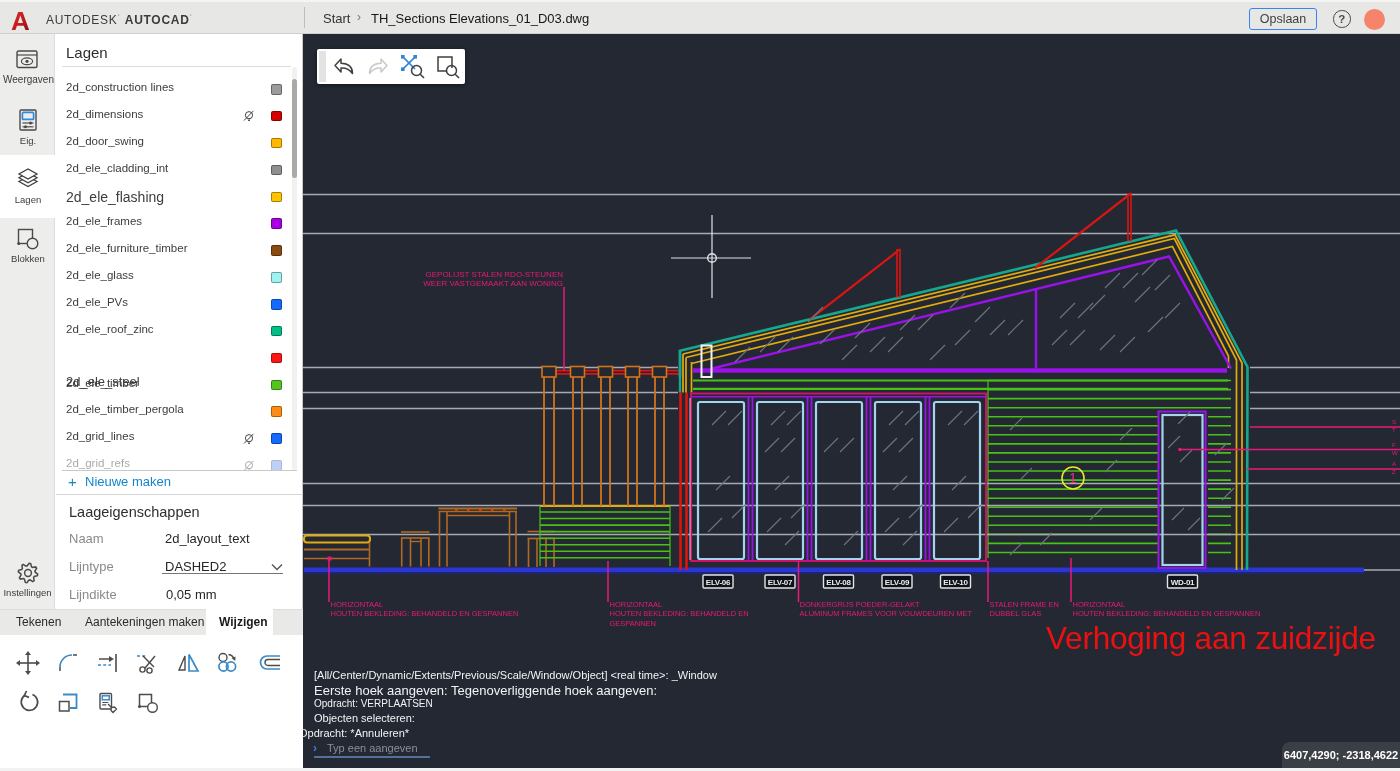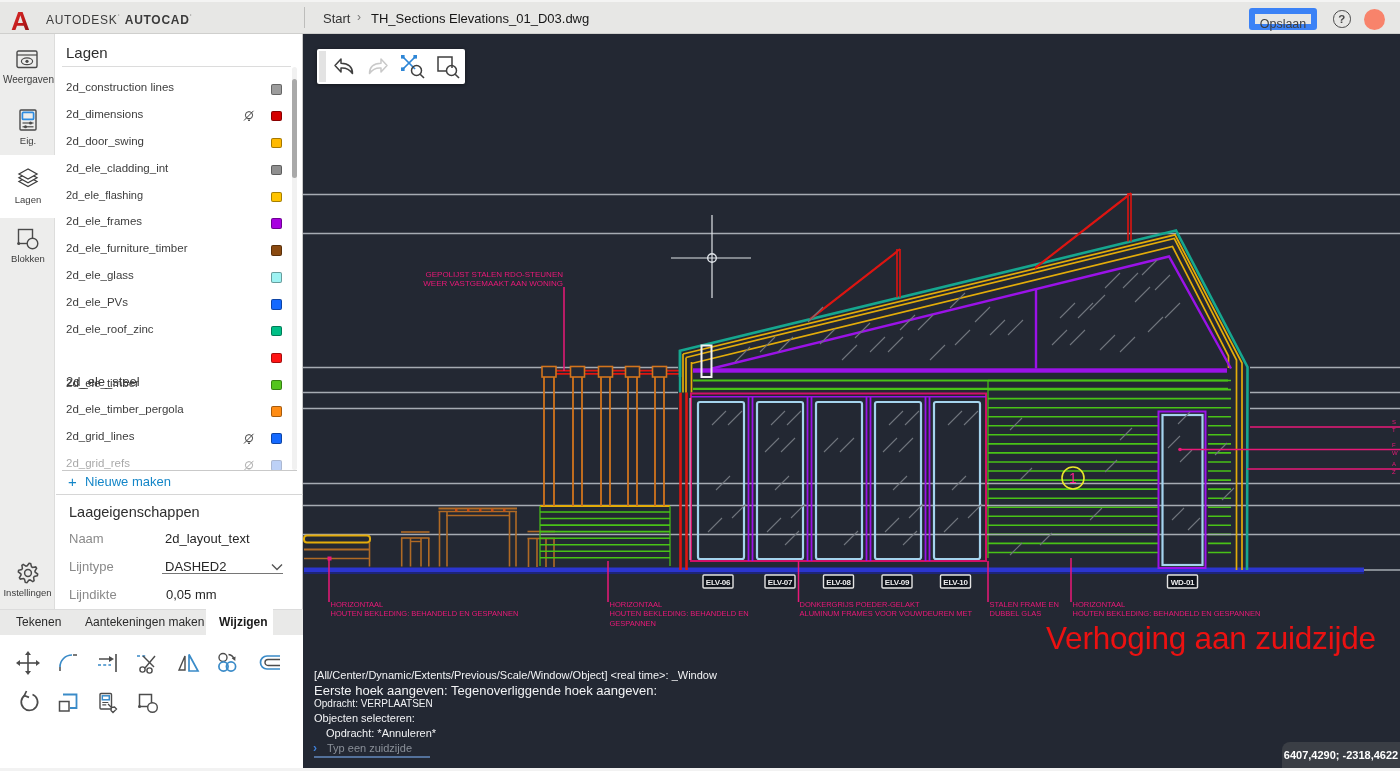--- a/index.html
+++ b/index.html
@@ -294,23 +294,23 @@
     <path d="M3 7 V3 H17 V14" stroke="#3f3f3f" stroke-width="1.5" fill="none"></path>
     <path d="M3 7 V17 H12" stroke="#3f3f3f" stroke-width="1.5" fill="none"></path>
     <circle cx="16.5" cy="16.5" r="5" stroke="#3f3f3f" stroke-width="1.5"></circle>
     <line x1="20.2" y1="20.2" x2="24" y2="24" stroke="#3f3f3f" stroke-width="1.6"></line>
   </svg>
 
 <div style="position:absolute;left:314px;top:668.5px;font-size:11px;color:#f2f3f5;white-space:pre;">[All/Center/Dynamic/Extents/Previous/Scale/Window/Object] &lt;real time&gt;: _Window</div>
 <div style="position:absolute;left:314px;top:683.05px;font-size:13px;color:#f2f3f5;white-space:pre;">Eerste hoek aangeven: Tegenoverliggende hoek aangeven:</div>
 <div style="position:absolute;left:314px;top:697.6px;font-size:10px;color:#f2f3f5;white-space:pre;">Opdracht: VERPLAATSEN</div>
 <div style="position:absolute;left:314px;top:712.15px;font-size:11px;color:#f2f3f5;white-space:pre;">Objecten selecteren:</div>
-<div style="position:absolute;left:326px;top:726.7px;font-size:11px;color:#f2f3f5;white-space:pre;">Opdracht: *Annuleren*</div>
+<div style="position:absolute;left:299px;top:726.7px;font-size:11px;color:#f2f3f5;white-space:pre;">Opdracht: *Annuleren*</div>
 <div style="position:absolute;left:313px;top:741px;font-size:12px;color:#3e7fd6;font-weight:bold;">›</div>
-<div style="position:absolute;left:327px;top:742px;font-size:11px;color:#8a9099;">Typ een zuidzijde</div>
+<div style="position:absolute;left:327px;top:742px;font-size:11px;color:#8a9099;">Typ een aangeven</div>
 <div style="position:absolute;left:314px;top:756px;width:116px;height:1.5px;background:#53719b;"></div>
 
 <div class="abs" style="left:1282px;top:742px;width:118px;height:27px;background:#3a3e45;border-radius:8px 0 0 0;"></div>
 <div class="abs" style="left:1282px;top:749px;width:118px;text-align:center;font-size:11px;font-weight:bold;color:#fff;white-space:nowrap;">6407,4290; -2318,4622</div>
 
 <div class="abs" style="left:0;top:0;width:1400px;height:34px;background:#e7e7e5;border-bottom:1px solid #cfcfcd;">
   <div class="abs" style="left:0;top:0;width:1400px;height:2px;background:#f4f4f3;"></div>
 </div>
 <svg class="abs" style="left:11px;top:7px;" width="28" height="25" viewBox="0 0 28 25">
   <defs>
@@ -320,21 +320,21 @@
         <stop offset="1" stop-color="#7e0f12"></stop>
       </linearGradient>
     </defs>
   <text x="0" y="23" font-family="Liberation Sans" font-size="26" font-weight="bold" fill="url(#lg)">A</text>
 </svg>
 <div class="abs" style="left:46px;top:13px;font-size:12px;letter-spacing:0.7px;color:#3c3c3c;">AUTODESK<span style="font-size:8px;vertical-align:4px;">ʾ</span>&nbsp;<b>AUTOCAD</b><span style="font-size:8px;vertical-align:4px;">ʾ</span></div>
 <div class="abs" style="left:304px;top:7px;width:1px;height:21px;background:#bdbdbb;"></div>
 <div class="abs" style="left:323px;top:11px;font-size:13px;color:#333;">Start</div>
 <div class="abs" style="left:357px;top:10px;font-size:12px;color:#777;">›</div>
 <div class="abs" style="left:371px;top:11px;font-size:13px;color:#161616;">TH_Sections Elevations_01_D03.dwg</div>
-<div class="abs" style="left:1249px;top:8px;width:68px;height:22px;border:6px solid #3b82f6;border-radius:3px;text-align:center;font-size:12.5px;color:#3e3e3e;line-height:20px;">Opslaan</div>
+<div class="abs" style="left:1249px;top:8px;width:68px;height:22px;border:1px solid #3b82f6;border-radius:3px;text-align:center;font-size:12.5px;color:#3e3e3e;line-height:20px;">Opslaan</div>
 <div class="abs" style="left:1333px;top:10px;width:17.5px;height:17.5px;border:1.4px solid #4a4a4a;border-radius:50%;text-align:center;font-size:11.5px;font-weight:bold;color:#4a4a4a;line-height:16px;">?</div>
 <div class="abs" style="left:1363.5px;top:9px;width:21px;height:21px;border-radius:50%;background:#f8836b;"></div>
 
 <div class="abs" style="left:0;top:34px;width:55px;height:576px;background:#ededec;border-right:1px solid #dddddc;"></div>
 <div class="abs" style="left:0;top:155px;width:55px;height:63px;background:#fff;"></div>
 <div class="abs" style="left:16px;top:50px;"><svg width="22" height="19" viewBox="0 0 22 19" fill="none">
       <rect x="1" y="1" width="20" height="16.5" rx="1.5" stroke="#4a4a4a" stroke-width="1.4"></rect>
       <line x1="1" y1="5" x2="21" y2="5" stroke="#4a4a4a" stroke-width="1.2"></line>
       <ellipse cx="11" cy="11.3" rx="5.6" ry="3.4" stroke="#4a4a4a" stroke-width="1.2"></ellipse>
       <circle cx="11" cy="11.3" r="1.6" fill="#4a4a4a"></circle>
@@ -383,21 +383,21 @@
         <circle cx="6" cy="5.2" r="3.6"></circle>
         <path d="M4.6 8.8 h2.8 M5 10.4 h2"></path>
         <line x1="1" y1="10.5" x2="10.5" y2="0.8"></line>
       </g>
     </svg></span>
 <div style="position:absolute;left:271px;top:110.9px;width:10.5px;height:10.5px;background:#d40000;border:1px solid rgba(0,0,0,.35);border-radius:2px;"></div>
 <div style="position:absolute;left:66px;top:134.7px;font-size:11.5px;color:#3d3d3d;">2d_door_swing</div>
 <div style="position:absolute;left:271px;top:137.7px;width:10.5px;height:10.5px;background:#ffb900;border:1px solid rgba(0,0,0,.35);border-radius:2px;"></div>
 <div style="position:absolute;left:66px;top:161.6px;font-size:11.5px;color:#3d3d3d;">2d_ele_cladding_int</div>
 <div style="position:absolute;left:271px;top:164.6px;width:10.5px;height:10.5px;background:#8f8f8f;border:1px solid rgba(0,0,0,.35);border-radius:2px;"></div>
-<div style="position:absolute;left:66px;top:188.5px;font-size:11px;color:#3d3d3d;">2d_ele_flashing</div>
+<div style="position:absolute;left:66px;top:188.5px;font-size:14px;color:#3d3d3d;">2d_ele_flashing</div>
 <div style="position:absolute;left:271px;top:191.5px;width:10.5px;height:10.5px;background:#ffc400;border:1px solid rgba(0,0,0,.35);border-radius:2px;"></div>
 <div style="position:absolute;left:66px;top:215.3px;font-size:11.5px;color:#3d3d3d;">2d_ele_frames</div>
 <div style="position:absolute;left:271px;top:218.3px;width:10.5px;height:10.5px;background:#a800e0;border:1px solid rgba(0,0,0,.35);border-radius:2px;"></div>
 <div style="position:absolute;left:66px;top:242.2px;font-size:11.5px;color:#3d3d3d;">2d_ele_furniture_timber</div>
 <div style="position:absolute;left:271px;top:245.2px;width:10.5px;height:10.5px;background:#8a4a10;border:1px solid rgba(0,0,0,.35);border-radius:2px;"></div>
 <div style="position:absolute;left:66px;top:269.1px;font-size:11.5px;color:#3d3d3d;">2d_ele_glass</div>
 <div style="position:absolute;left:271px;top:272.1px;width:10.5px;height:10.5px;background:#9df2f2;border:1px solid rgba(0,0,0,.35);border-radius:2px;"></div>
 <div style="position:absolute;left:66px;top:296.0px;font-size:11.5px;color:#3d3d3d;">2d_ele_PVs</div>
 <div style="position:absolute;left:271px;top:299.0px;width:10.5px;height:10.5px;background:#1469ff;border:1px solid rgba(0,0,0,.35);border-radius:2px;"></div>
 <div style="position:absolute;left:66px;top:322.8px;font-size:11.5px;color:#3d3d3d;">2d_ele_roof_zinc</div>

